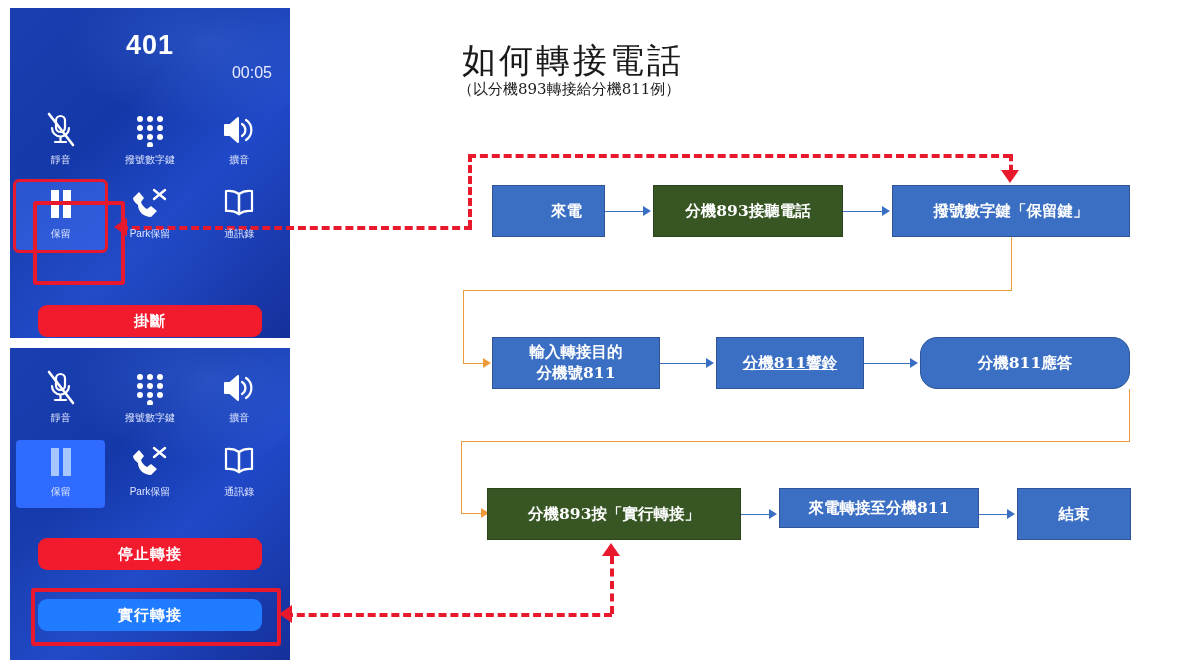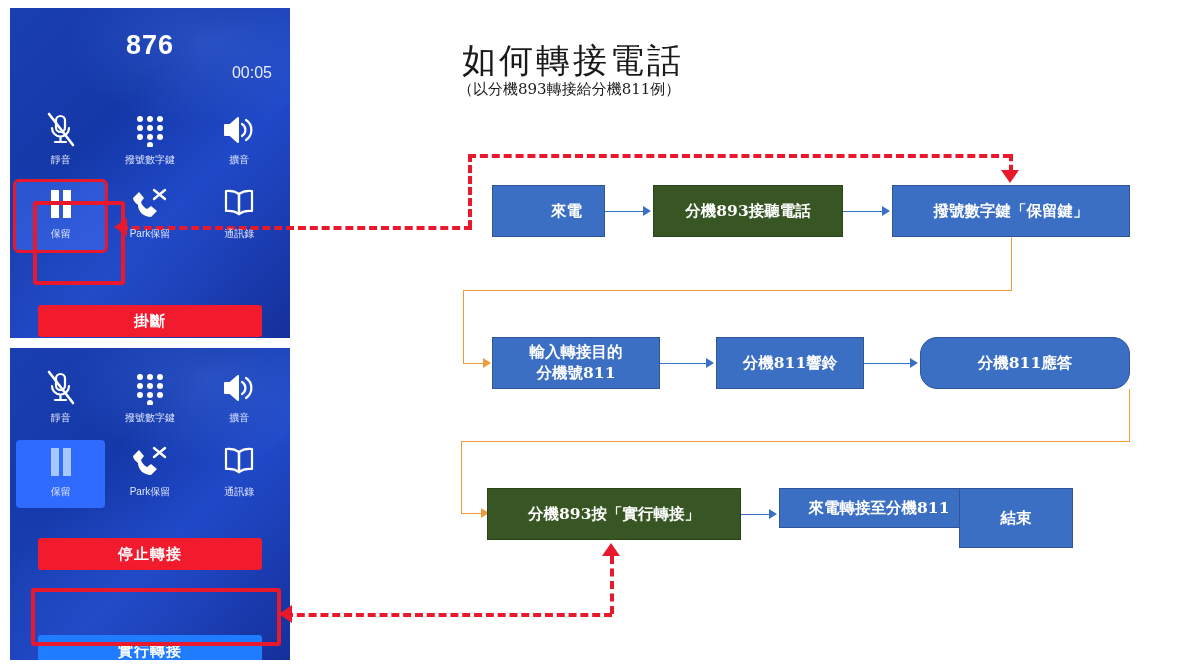--- a/index.html
+++ b/index.html
@@ -94,32 +94,32 @@
   }
 
   
   svg { display: block; }
 
   .redbtn, .bluebtn {
     position: absolute;
     left: 28px;
     width: 224px;
     height: 32px;
-    border-radius: 3px;
+    border-radius: 9px;
     display: flex;
     align-items: center;
     justify-content: center;
     color: #ffffff;
     font-size: 15px;
     font-weight: bold;
     z-index: 4;
     letter-spacing: 1px;
   }
   .redbtn { background: #f21b2e; }
-  .bluebtn { background: #1f7bff; margin-top: 36px; }
+  .bluebtn { background: #1f7bff; }
   .redframe {
     position: absolute;
     z-index: 5;
     border: 4px solid #e8192c;
     border-radius: 3px;
     pointer-events: none;
   }
 
   
   #title {
@@ -193,21 +193,21 @@
     position: absolute; width: 0; height: 0;
     border-left: 9px solid transparent;
     border-right: 9px solid transparent;
     border-bottom: 13px solid #e8192c;
   }
 </style>
 </head>
 <body>
 
 <div class="phone" id="phone-top">
-  <div class="phone-number">876</div>
+  <div class="phone-number">401</div>
   <div class="phone-timer">00:05</div>
 
   <div class="keypad" style="top: 100px;">
 
     <div class="key">
       <div class="glyph">
         <svg width="34" height="36" viewBox="0 0 34 36">
           <g stroke="#ffffff" stroke-width="2.2" fill="none" stroke-linecap="round">
             <rect x="12" y="4" width="9" height="16" rx="4.5"></rect>
             <path d="M8 16 a8.5 8.5 0 0 0 17 0"></path>
@@ -414,21 +414,21 @@
 <div class="arrowhead-r orange" style="left: 483px; top: 358px;"></div>
 
 <div class="fbox blue" style="left: 492px; top: 337px; width: 168px; height: 52px; flex-direction: column;">
   <span>輸入轉接目的</span>
   <span>分機號811</span>
 </div>
 
 <div class="conn hline" style="left: 660px; top: 363px; width: 48px;"></div>
 <div class="arrowhead-r" style="left: 706px; top: 358px;"></div>
 
-<div class="fbox blue" style="left: 716px; top: 337px; width: 148px; height: 52px;">分機811響鈴</div>
+<div class="fbox blue" style="left: 716px; top: 337px; width: 148px; height: 52px; text-decoration: underline;">分機811響鈴</div>
 
 <div class="conn hline" style="left: 864px; top: 363px; width: 48px;"></div>
 <div class="arrowhead-r" style="left: 910px; top: 358px;"></div>
 
 <div class="fbox blue" style="left: 920px; top: 337px; width: 210px; height: 52px; border-radius: 17px;">分機811應答</div>
 
 <div class="conn oline-v" style="left: 1129px; top: 389px; height: 52px;"></div>
 <div class="conn oline-h" style="left: 461px; top: 441px; width: 669px;"></div>
 <div class="conn oline-v" style="left: 461px; top: 441px; height: 73px;"></div>
 <div class="conn oline-h" style="left: 461px; top: 513px; width: 22px;"></div>
@@ -437,21 +437,21 @@
 <div class="fbox green" style="left: 487px; top: 488px; width: 254px; height: 52px;">分機893按「實行轉接」</div>
 
 <div class="conn hline" style="left: 741px; top: 514px; width: 30px;"></div>
 <div class="arrowhead-r" style="left: 769px; top: 509px;"></div>
 
 <div class="fbox blue" style="left: 779px; top: 488px; width: 200px; height: 40px;">來電轉接至分機811</div>
 
 <div class="conn hline" style="left: 979px; top: 514px; width: 30px;"></div>
 <div class="arrowhead-r" style="left: 1007px; top: 509px;"></div>
 
-<div class="fbox blue" style="left: 959px; top: 488px; width: 114px; height: 60px;">結束</div>
+<div class="fbox blue" style="left: 1017px; top: 488px; width: 114px; height: 52px;">結束</div>
 
 <div class="dash-h" style="left: 120px; top: 226px; width: 352px;"></div>
 <div class="dash-arrow-left" style="left: 114px; top: 218px;"></div>
 <div class="dash-v" style="left: 468px; top: 154px; height: 74px;"></div>
 <div class="dash-h" style="left: 468px; top: 154px; width: 543px;"></div>
 <div class="dash-v" style="left: 1009px; top: 154px; height: 18px;"></div>
 <div class="dash-arrow-down" style="left: 1001px; top: 170px;"></div>
 
 <div class="dash-v" style="left: 610px; top: 556px; height: 58px;"></div>
 <div class="dash-arrow-up" style="left: 602px; top: 543px;"></div>

